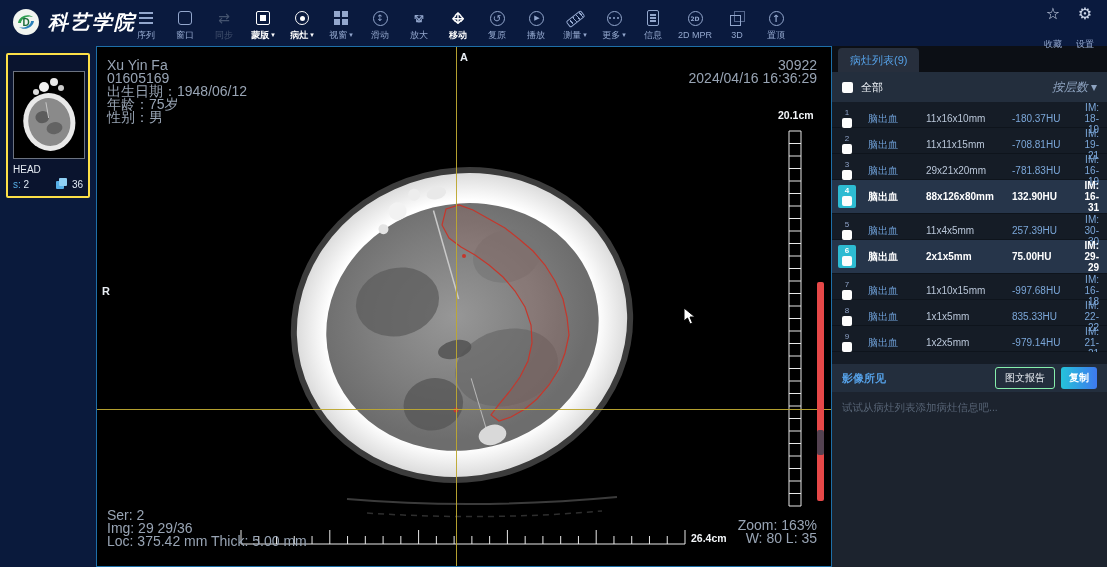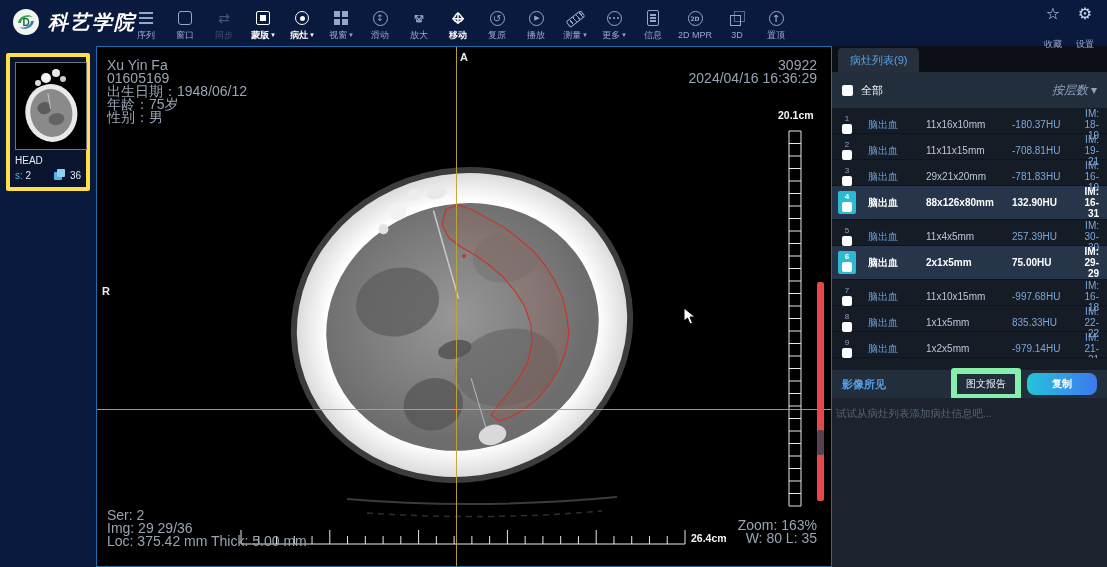--- a/index.html
+++ b/index.html
@@ -61,21 +61,21 @@
   .i-move::after{content:"↕";font-size:16px;}
   .i-restore::after{content:"↺";font-size:10px;}
   .i-play::after{content:"▶";font-size:7px;padding-left:2px;}
   .i-mpr::after{content:"2D";font-size:6px;font-weight:bold;}
   .i-pin::after{content:"↑";font-size:10px;font-weight:bold;}
   .i-star::after{content:"☆";font-size:16px;}
   .i-gear::after{content:"⚙";font-size:16px;}
 
   
   #sidebar{position:absolute;left:0;top:46px;width:96px;height:521px;background:#0a1a3c;z-index:20;}
-  .series-card{margin:7px 6px;border:4px solid #fde047;background:#0a142e;padding:5px 5px 6px;border-radius:2px;}
+  .series-card{margin:7px 6px;border:2px solid #fde047;background:#0a142e;padding:16px 5px 6px;border-radius:2px;}
   .series-card .thumb{width:72px;height:88px;background:#000;border:1px solid #6b7280;overflow:hidden;}
   .series-name{font-size:10px;color:#e6ecf4;margin-top:5px;}
   .series-meta{display:flex;justify-content:space-between;align-items:center;margin-top:3px;font-size:10px;color:#dfe7f2;}
   .s-pre{color:#57b0e8;}
   .stack-wrap{display:flex;align-items:center;gap:4px;}
   .stack-icon{position:relative;width:12px;height:12px;display:inline-block;}
   .stack-icon::before{content:"";position:absolute;left:0;top:3px;width:8px;height:8px;background:#57b0e8;border-radius:1px;}
   .stack-icon::after{content:"";position:absolute;left:3px;top:0;width:8px;height:8px;background:#8fd0f5;border-radius:1px;}
 
   
@@ -99,48 +99,48 @@
   #slice-slider{position:absolute;left:720px;top:235px;width:7px;height:219px;background:#e64848;border-radius:2px;z-index:9;}
   #slider-handle{position:absolute;left:0;top:148px;width:7px;height:25px;background:#544251;border-radius:2px;}
   #cursor{position:absolute;left:586px;top:260px;z-index:12;}
 
   
   #rpanel{position:absolute;left:832px;top:46px;width:275px;height:521px;background:#141a23;
           display:flex;flex-direction:column;z-index:20;}
   #tabbar{height:26px;background:#0c0f15;display:flex;align-items:flex-end;padding-left:6px;}
   #lesion-tab{background:#272f3d;color:#55a0e6;font-size:11px;padding:5px 12px 4px;
       border-radius:4px 4px 0 0;}
-  #listhead{height:36px;background:#232e3d;display:flex;align-items:center;padding:0 10px;gap:8px;}
+  #listhead{height:30px;background:#232e3d;display:flex;align-items:center;padding:0 10px;gap:8px;}
   #listhead .head-label{font-size:11px;color:#eef2f7;}
   #sort-ctl{margin-left:auto;font-size:12px;color:#8ea3c0;display:flex;align-items:center;gap:3px;font-style:italic;}
   .cb{width:11px;height:11px;background:#fdfdfd;border-radius:2px;display:inline-block;flex:none;}
   #rows{background:#151c26;}
   .lrow{display:grid;grid-template-columns:30px 58px 86px 64px 1fr;align-items:center;
         height:26px;padding:0 8px 0 6px;border-bottom:1px solid #0e141c;font-size:10px;}
   .lrow .numcol{display:flex;flex-direction:column;align-items:center;justify-content:center;gap:1px;width:18px;}
   .lrow .rnum{font-size:8px;line-height:8px;color:#8fa3c8;}
   .lrow .cb{width:10px;height:10px;}
   .lname{color:#6fa0d8;}
   .lsize{color:#b9c6d8;}
   .lhu{color:#7ba7d9;}
   .lim{color:#7ba7d9;text-align:right;}
   .lrow.sel{height:34px;background:#26354a;font-weight:bold;}
   .lrow.sel .lname,.lrow.sel .lsize,.lrow.sel .lhu,.lrow.sel .lim{color:#ffffff;}
   .lrow.sel .numcol{background:#2dbbd2;border-radius:2px;padding:2px 0;}
   .lrow.sel .rnum{color:#ffffff;font-weight:bold;}
   #rows-spacer{flex:0 0 12px;background:#151c26;}
   .sec-head{height:28px;background:#232e3d;display:flex;align-items:center;padding:0 10px;gap:6px;}
   .sec-title{font-size:11px;font-weight:bold;color:#55a0e6;margin-right:auto;}
-  .btn-outline{border:6px solid #86efac;color:#eef2f7;background:transparent;font-size:10px;
+  .btn-outline{border:1px solid #86efac;color:#eef2f7;background:transparent;font-size:10px;
       padding:3px 9px;border-radius:3px;font-family:inherit;}
-  .btn-copy{border:none;color:#fff;font-weight:bold;font-size:10px;padding:4px 25px;border-radius:8px;
+  .btn-copy{border:none;color:#fff;font-weight:bold;font-size:10px;padding:4px 8px;border-radius:3px;
       background:linear-gradient(90deg,#25c3da,#3e79ef);font-family:inherit;}
   .btn-submit{border:none;color:#fff;font-weight:bold;font-size:10px;padding:4px 11px;border-radius:3px;
       background:linear-gradient(90deg,#3e79ef,#8a5cf6);font-family:inherit;}
-  .sec-body{background:#1c232e;padding:9px 4px;font-size:10.5px;color:#566374;}
+  .sec-body{background:#1c232e;padding:9px 10px;font-size:10.5px;color:#566374;}
   #findings-body{flex:1;}
   #feedback-head{height:30px;border-top:2px solid #10151d;}
   #feedback-body{height:55px;}
 </style>
 </head>
 <body>
 
 <div id="app">
 
   <div id="topbar">

